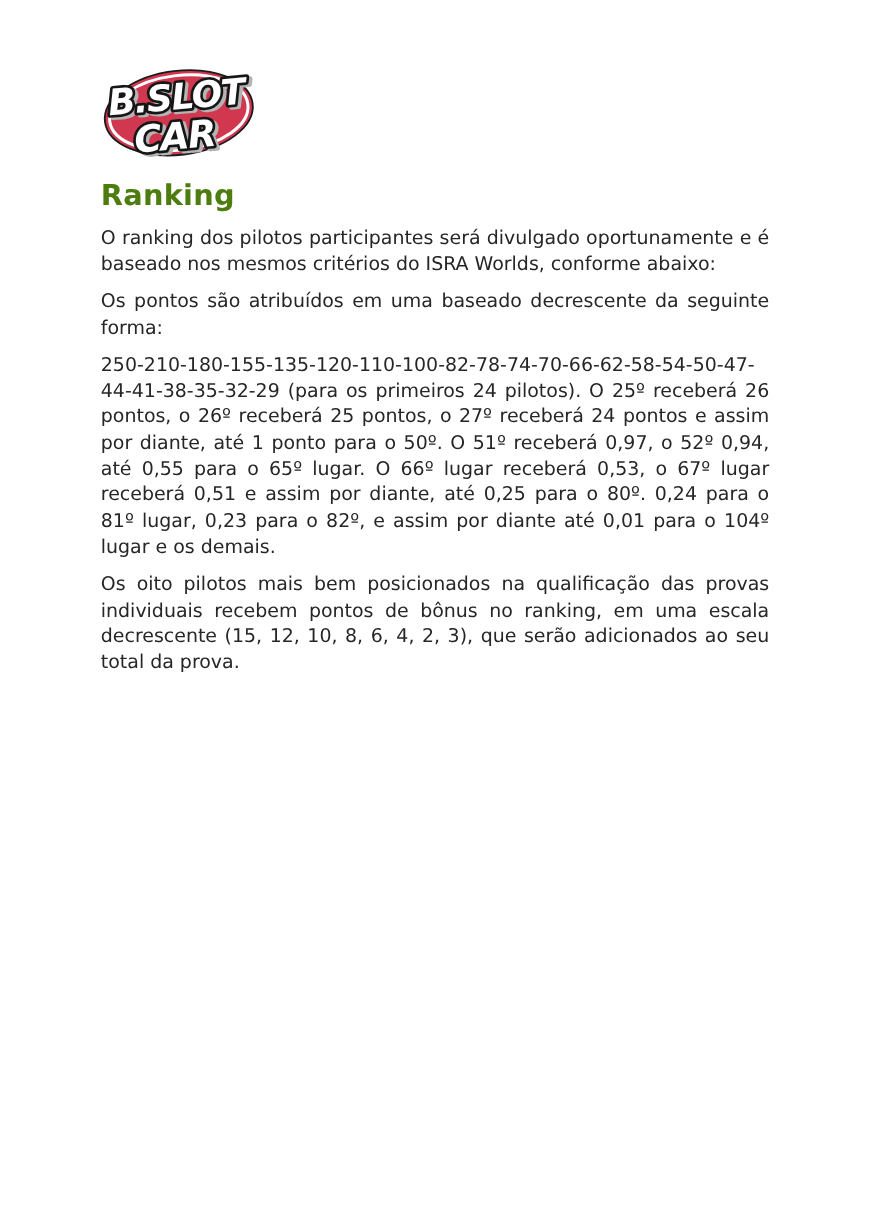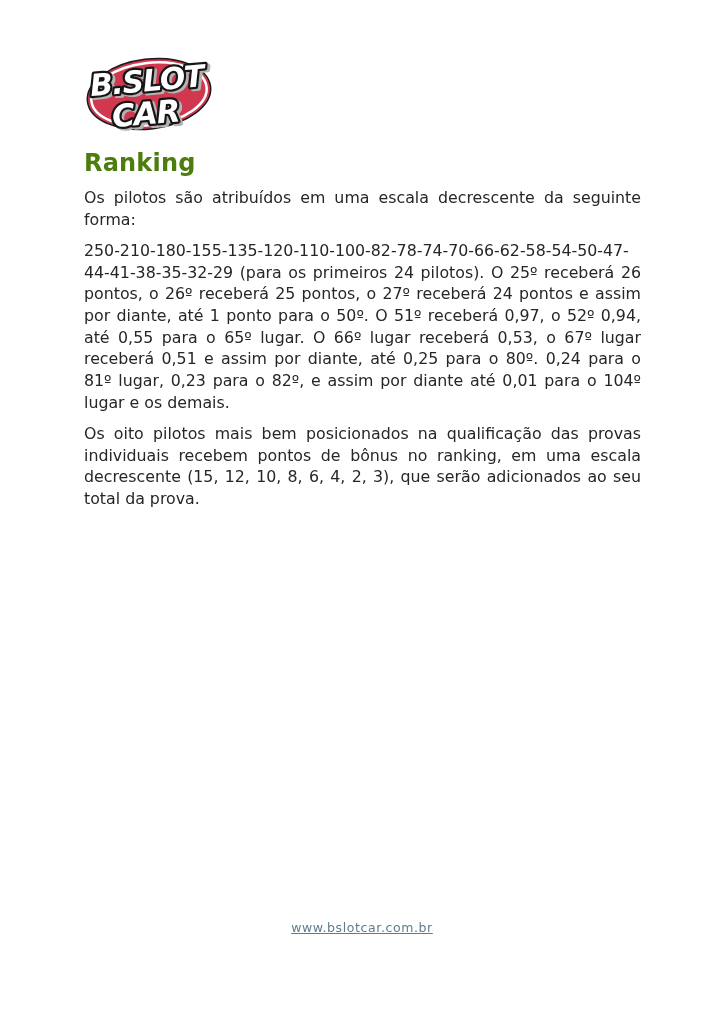--- a/index.html
+++ b/index.html
@@ -97,22 +97,20 @@
       </g>
       <g class="logo-text" transform="rotate(-5 67 50)">
         <text x="66" y="47" text-anchor="middle" font-size="30">B.SLOT</text>
         <text x="62" y="80" text-anchor="middle" font-size="31">CAR</text>
       </g>
     </svg>
   </div>
 
   <main class="content">
     <h1>Ranking</h1>
-    <p>Os pilotos são atribuídos em uma escala decrescente da seguinte forma:</p>
+    <p>O ranking dos pilotos participantes será divulgado oportunamente e é baseado nos mesmos critérios do ISRA Worlds, conforme abaixo:</p>
+    <p>Os pontos são atribuídos em uma baseado decrescente da seguinte forma:</p>
     <p>250-210-180-155-135-120-110-100-82-78-74-70-66-62-58-54-50-47-44-41-38-35-32-29 (para os primeiros 24 pilotos). O 25º receberá 26 pontos, o 26º receberá 25 pontos, o 27º receberá 24 pontos e assim por diante, até 1 ponto para o 50º. O 51º receberá 0,97, o 52º 0,94, até 0,55 para o 65º lugar. O 66º lugar receberá 0,53, o 67º lugar receberá 0,51 e assim por diante, até 0,25 para o 80º. 0,24 para o 81º lugar, 0,23 para o 82º, e assim por diante até 0,01 para o 104º lugar e os demais.</p>
     <p>Os oito pilotos mais bem posicionados na qualificação das provas individuais recebem pontos de bônus no ranking, em uma escala decrescente (15, 12, 10, 8, 6, 4, 2, 3), que serão adicionados ao seu total da prova.</p>
   </main>
 
-  <footer class="footer">
-    <a href="#">www.bslotcar.com.br</a>
-  </footer>
 
 </div>
 
 </body></html>

